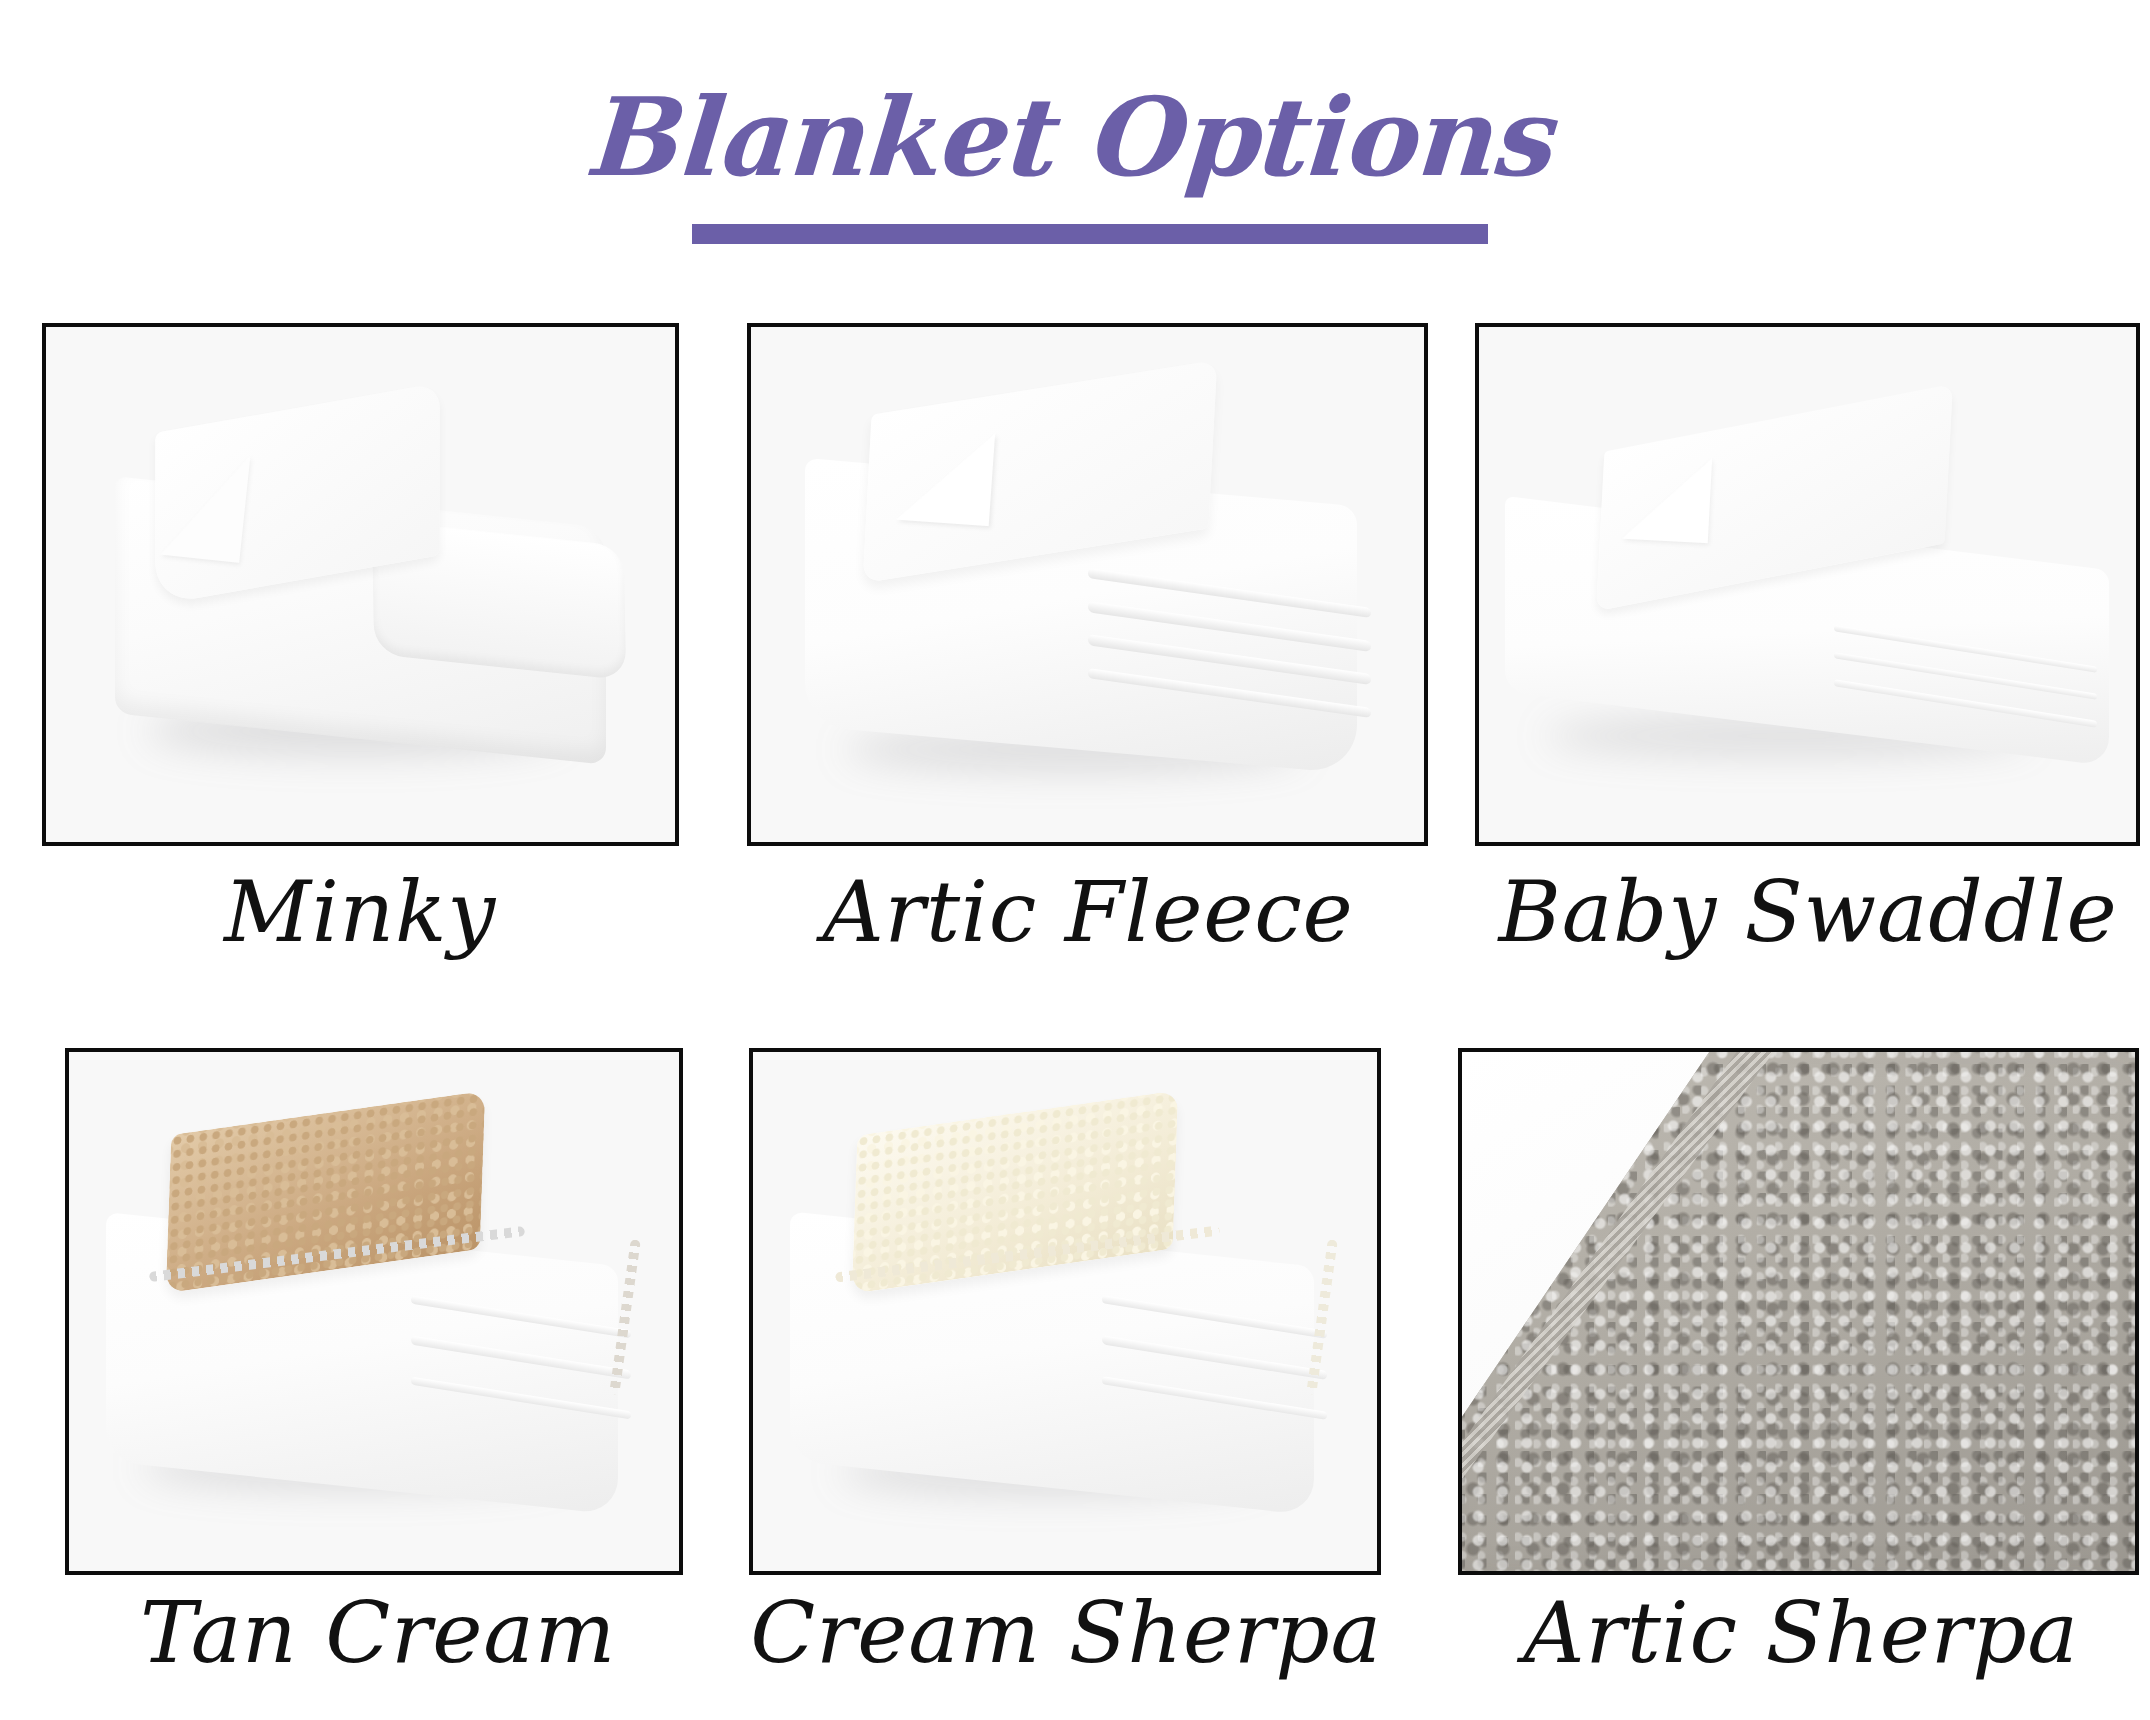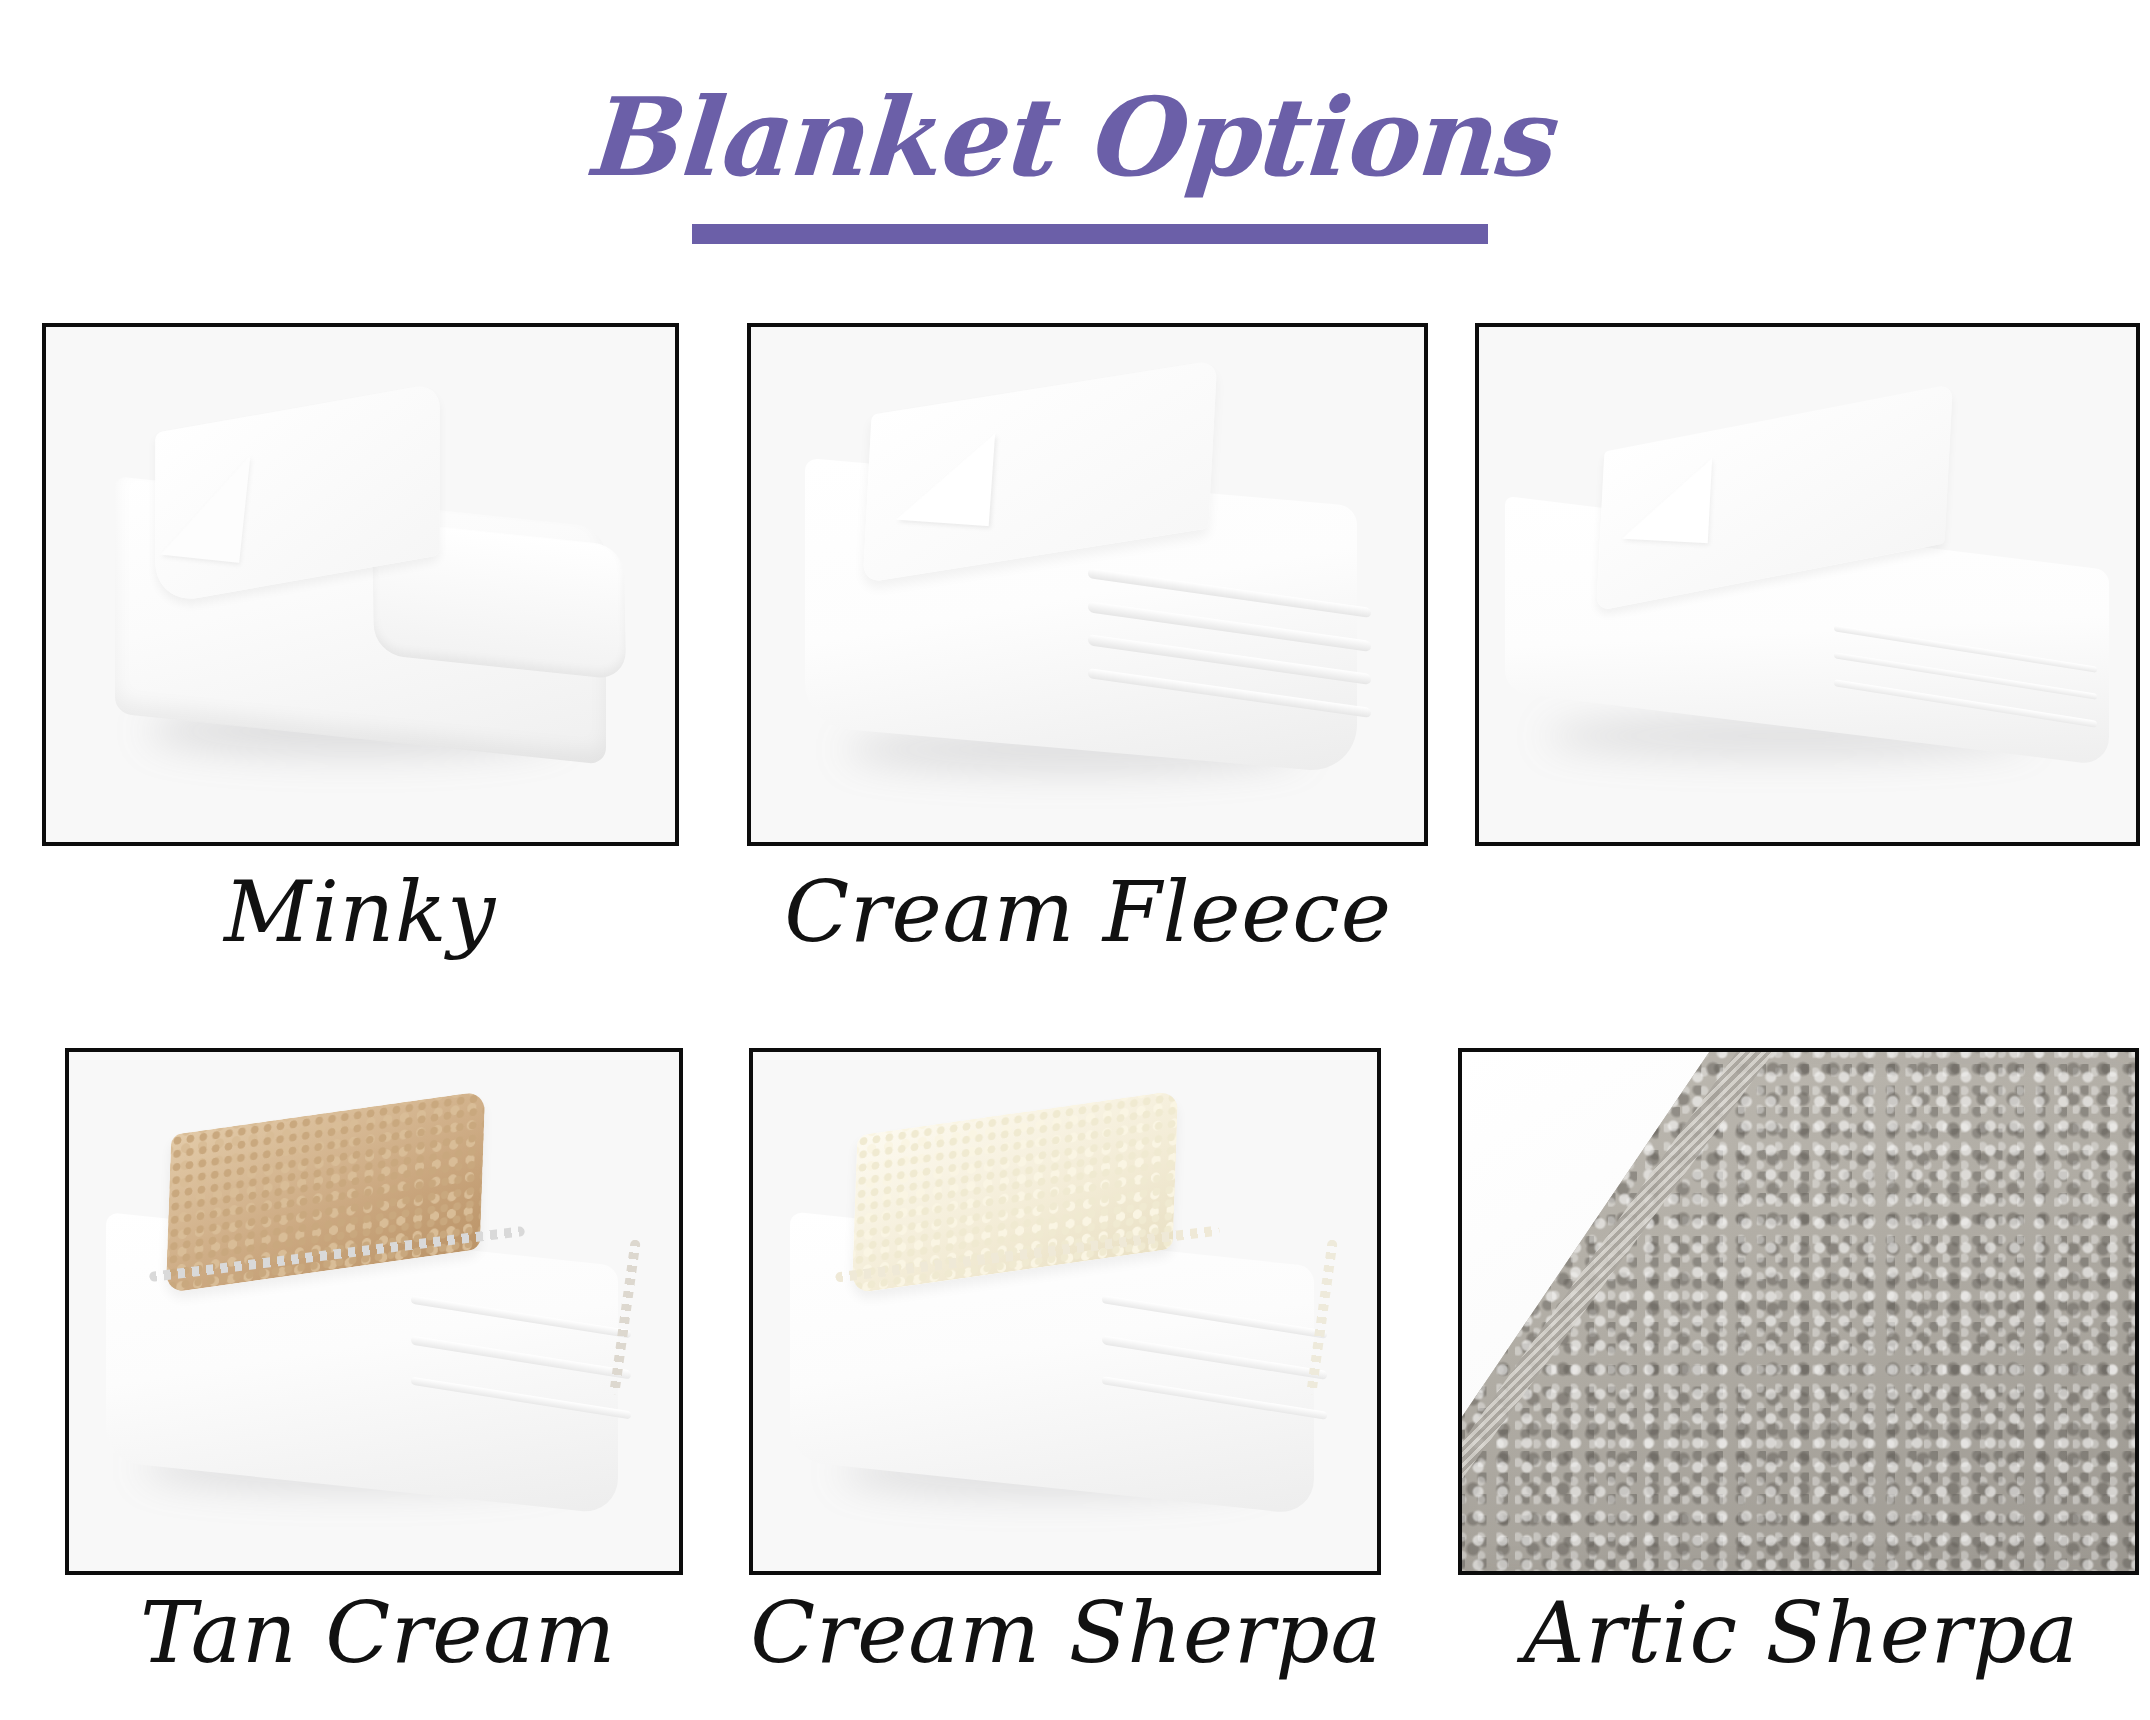--- a/index.html
+++ b/index.html
@@ -367,37 +367,38 @@
               <i></i>
               <i></i>
               <i></i>
               <i></i>
             </div>
           <div class="af-top"></div>
           <div class="af-tri"></div>
         </div>
       </div>
     </div>
-    <div class="caption" id="cap-artic">Cream Fleece</div>
+    <div class="caption" id="cap-artic">Artic Fleece</div>
 
     <div class="cell" id="cell-swaddle">
       <div class="thumb">
         <div class="scene">
           <div class="shadow" style="left:10%;top:76%;width:74%;height:7%;"></div>
           <div class="bs-body"></div>
           <div class="bs-edges">
               <i></i>
               <i></i>
               <i></i>
             </div>
           <div class="bs-top"></div>
           <div class="bs-tri"></div>
         </div>
       </div>
     </div>
+    <div class="caption" id="cap-swaddle">Baby Swaddle</div>
 
     <div class="cell" id="cell-tan">
       <div class="thumb">
         <div class="scene">
           <div class="shadow" style="left:12%;top:76%;width:70%;height:8%;"></div>
           <div class="sh-body"></div>
           <div class="sh-roll">
               <i></i>
               <i></i>
               <i></i>

